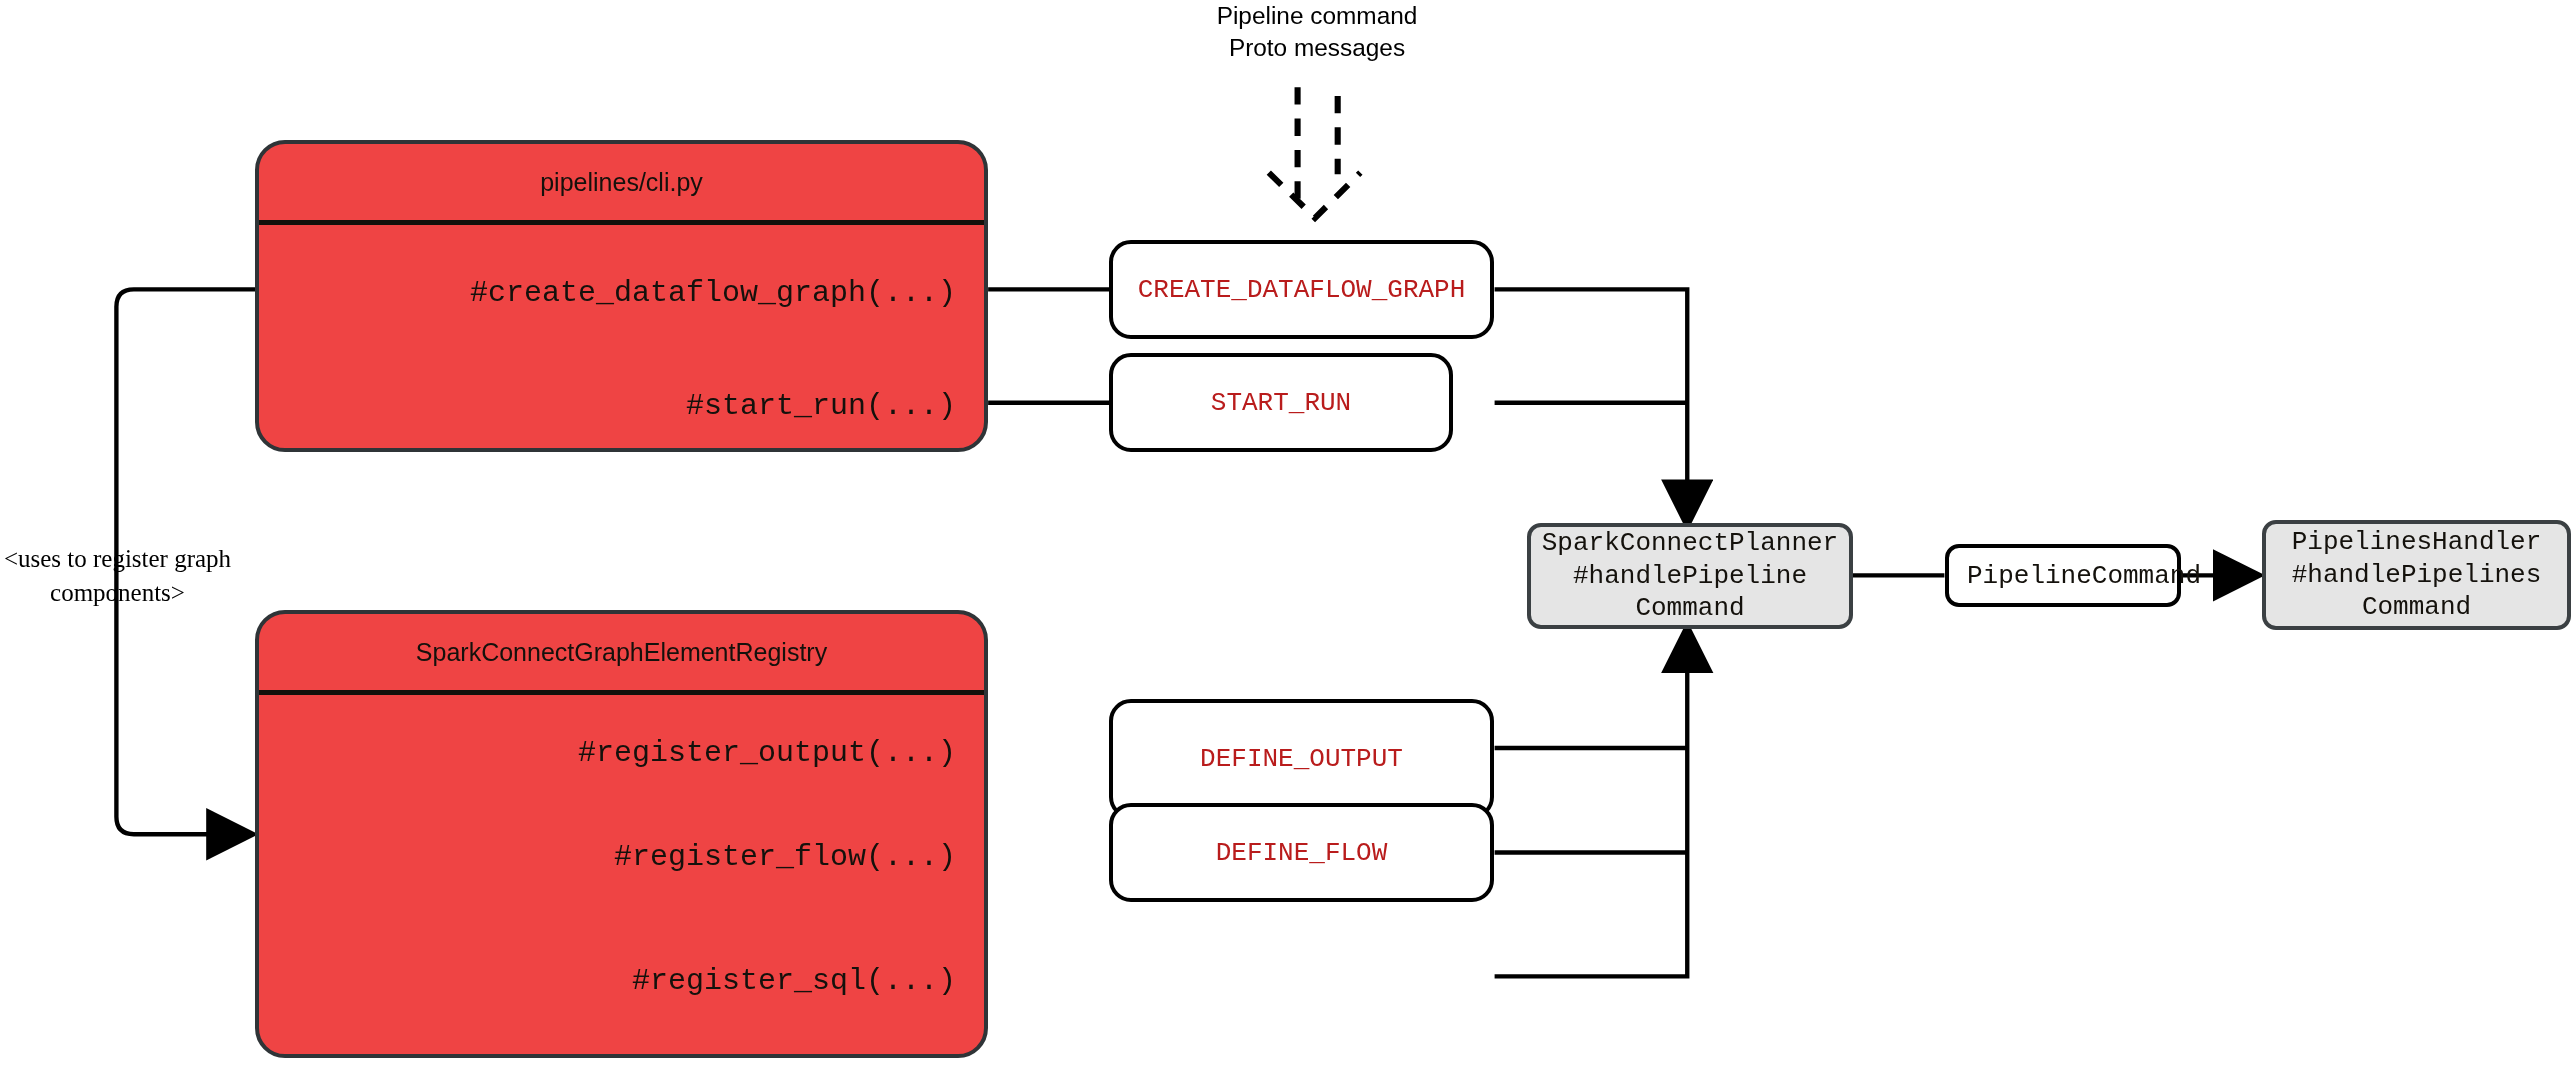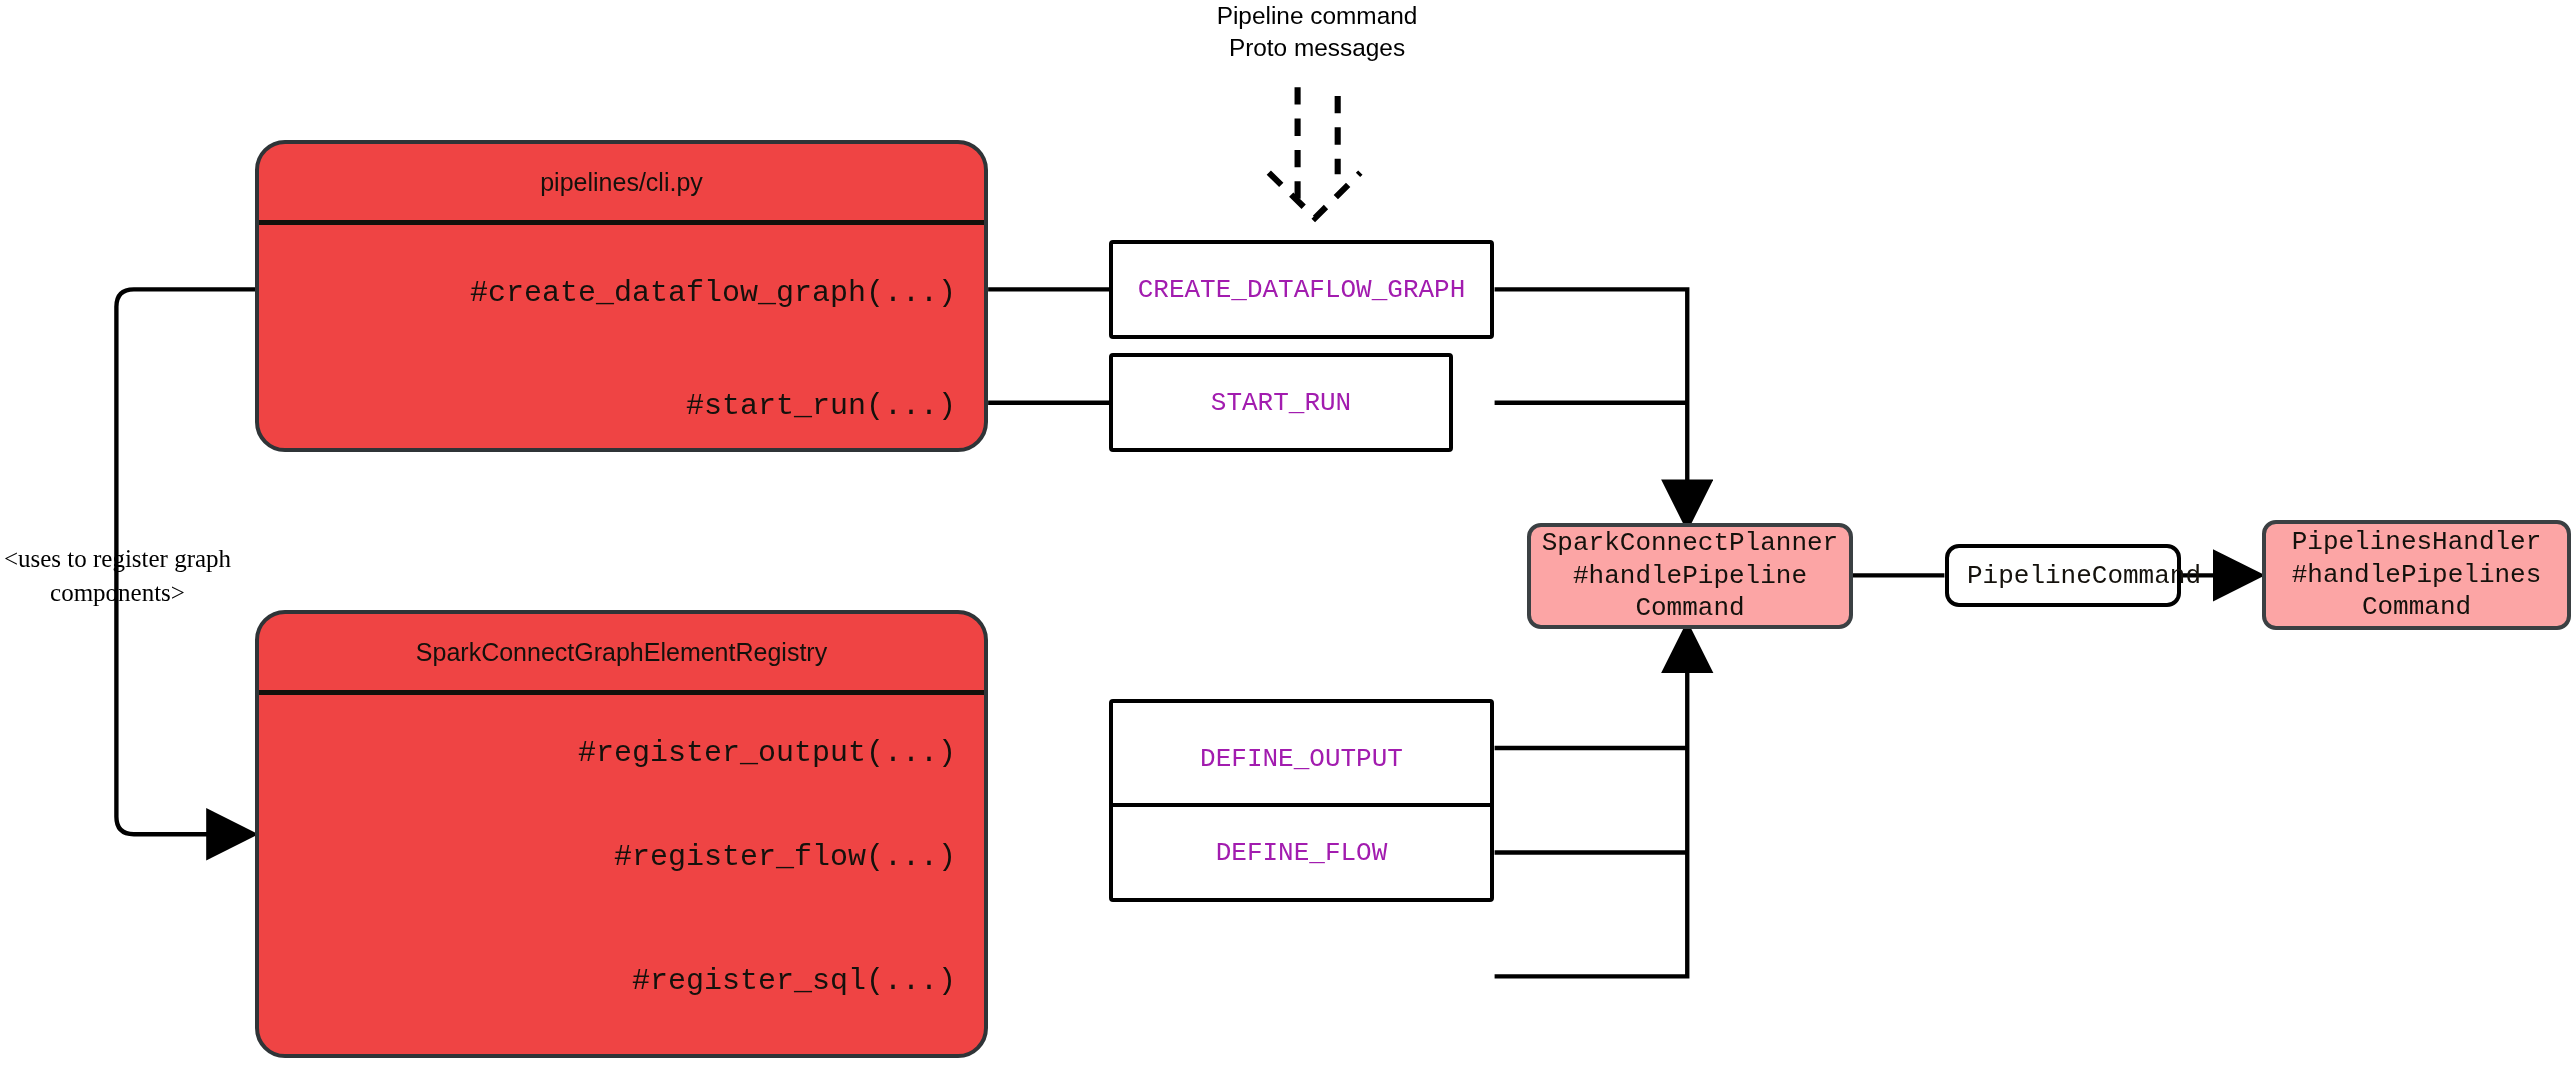--- a/index.html
+++ b/index.html
@@ -58,29 +58,29 @@
     transform: translateY(-50%);
     font-family: "Liberation Mono", monospace;
     font-size: 30px;
     color: #14110c;
     white-space: pre;
   }
   
   .cmd-box {
     background: #ffffff;
     border: 4.4px solid #000000;
-    border-radius: 4px;
+    border-radius: 22px;
     font-family: "Liberation Mono", monospace;
     font-size: 26px;
-    color: #a21caf;
+    color: #b91c1c;
     white-space: pre;
   }
   
   .grey-box {
-    background: #fca5a5;
+    background: #e5e5e5;
     border: 4.4px solid #3b4043;
     border-radius: 14px;
     font-family: "Liberation Mono", monospace;
     font-size: 26px;
     line-height: 1.25;
     color: #14110c;
     white-space: pre-line;
   }
   .white-pill {
     background: #ffffff;

